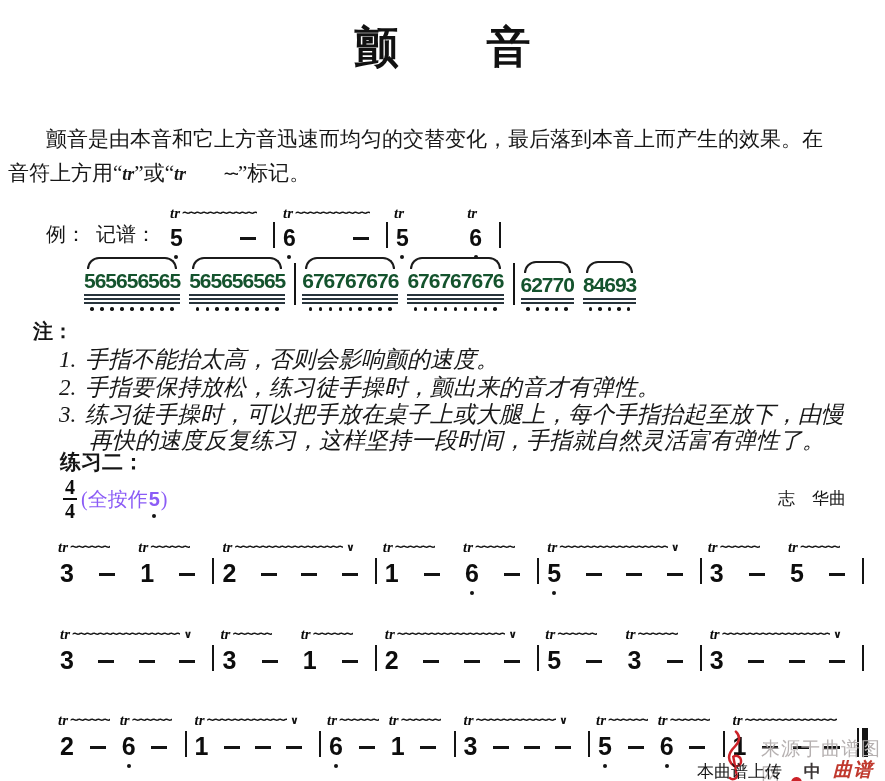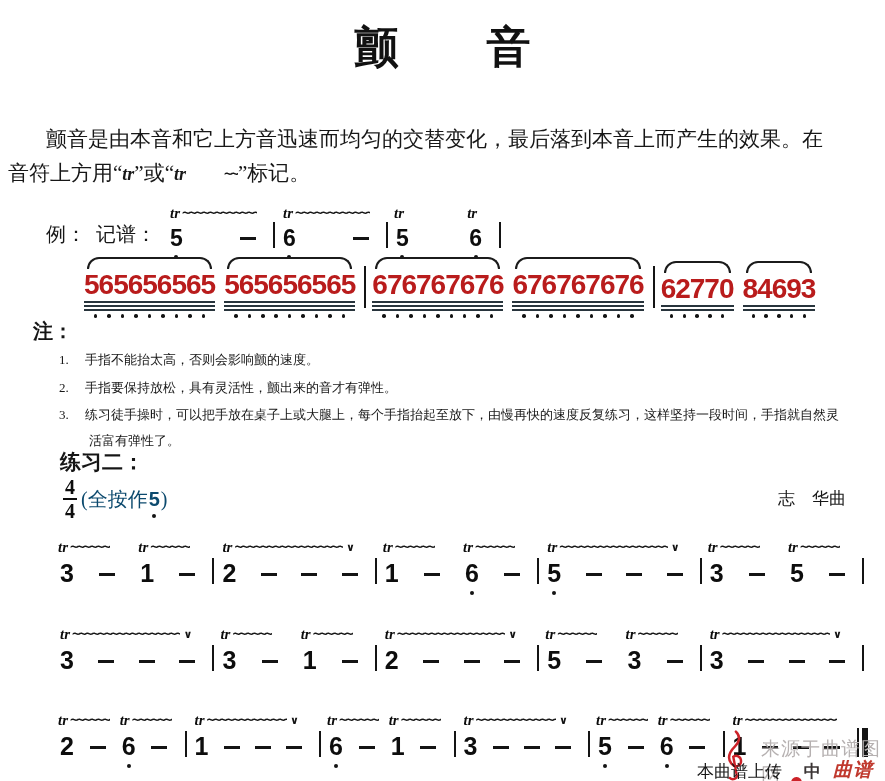--- a/index.html
+++ b/index.html
@@ -51,42 +51,42 @@
   .example-row .lab{font-size:20px;margin:0 10px 2px 0;color:#171717;}
   .example-row .m{flex:none;width:86px;}
   .example-row .digit{font-size:23px;}
   .example-row .longtr{right:12px;}
 
   
   .perf-row{top:257px;left:84px;display:flex;align-items:flex-end;}
   .perf-row .lab{font-size:20px;margin:0 8px 8px 0;color:#171717;}
   .pgroup{display:flex;flex-direction:column;margin-right:9px;}
   .arc{height:10px;border:2px solid #1b1b1b;border-bottom:none;border-radius:14px 14px 0 0;margin:0 3px 1px 3px;}
-  .pdigits{font-family:"Liberation Sans",sans-serif;font-weight:700;font-size:28px;
-    letter-spacing:-1px;line-height:1.05;color:#b91c1c;text-align:center;}
+  .pdigits{font-family:"Liberation Sans",sans-serif;font-weight:700;font-size:21px;
+    letter-spacing:-1px;line-height:1.05;color:#14532d;text-align:center;}
   .plines{display:flex;flex-direction:column;gap:2px;margin-top:2px;}
   .pline{height:2px;background:#28343c;}
   .pdots{display:flex;justify-content:space-evenly;margin-top:3px;}
   .pdot{width:3.5px;height:3.5px;border-radius:50%;background:#141414;}
   .pbar{width:2px;height:42px;background:#141414;align-self:center;margin:0 6px 0 0;}
 
   
   .notes{top:318px;left:33px;width:818px;}
   .notes .lab{font-size:20px;font-weight:700;color:#151515;}
-  .note-item{margin-left:26px;padding-left:30px;text-indent:-30px;font-size:13px;
-    line-height:25.5px;margin-top:2px;color:#171717;}
+  .note-item{margin-left:26px;padding-left:30px;text-indent:-30px;font-size:23px;
+    line-height:25.5px;margin-top:2px;color:#171717;font-style:italic;}
   .note-item .num{display:inline-block;width:26px;text-indent:0;}
 
   
   .ex-label{top:448px;left:60px;font-size:21px;font-weight:700;color:#151515;}
   .sig-row{top:477px;left:63px;display:flex;align-items:center;}
   .ts{display:inline-flex;flex-direction:column;align-items:center;line-height:1;
     font-family:"Liberation Serif",serif;font-weight:700;font-size:20px;color:#0d0d0d;}
   .ts .frline{width:14px;height:2px;background:#0d0d0d;margin:1px 0;}
-  .tuning{font-size:20px;margin-left:4px;color:#0c4a6e;display:inline-flex;align-items:center;}
+  .tuning{font-size:20px;margin-left:4px;color:#8b5cf6;display:inline-flex;align-items:center;}
   .keynote{position:relative;display:inline-block;font-family:"Liberation Sans",sans-serif;
     font-weight:700;font-size:20px;line-height:1;margin:0 1px;}
   .composer{top:487px;left:778px;font-size:17px;color:#171717;}
 
   
   .wm1{top:736px;left:761px;font-size:19px;letter-spacing:1px;color:#b6b1b1;}
   .footline{top:757px;left:697px;font-size:17px;color:#181818;display:flex;align-items:center;}
   .logo-circle{display:inline-block;width:12px;height:12px;border-radius:50% 50% 50% 0;
     background:#cc2229;margin:0 2px 0 6px;}
   .site-dark{font-weight:700;color:#3a3434;}
@@ -248,21 +248,21 @@
           <i class="pdot"></i>
         </span>
       </span>
     </span>
 </div>
 
 <div class="abs notes">
   <div class="lab">注：</div>
   <div id="notes-list">
       <div class="note-item"><span class="num">1.</span><span>手指不能抬太高，否则会影响颤的速度。</span></div>
-      <div class="note-item"><span class="num">2.</span><span>手指要保持放松，具有灵活性，颤出来的音才有弹性。</span></div>
+      <div class="note-item"><span class="num">2.</span><span>手指要保持放松，练习徒手操时，颤出来的音才有弹性。</span></div>
       <div class="note-item"><span class="num">3.</span><span>练习徒手操时，可以把手放在桌子上或大腿上，每个手指抬起至放下，由慢再快的速度反复练习，这样坚持一段时间，手指就自然灵活富有弹性了。</span></div>
     </div>
 </div>
 
 <div class="abs ex-label">练习二：</div>
 
 <div class="abs sig-row">
   <span class="ts">
     <span>4</span>
     <span class="frline"></span>

